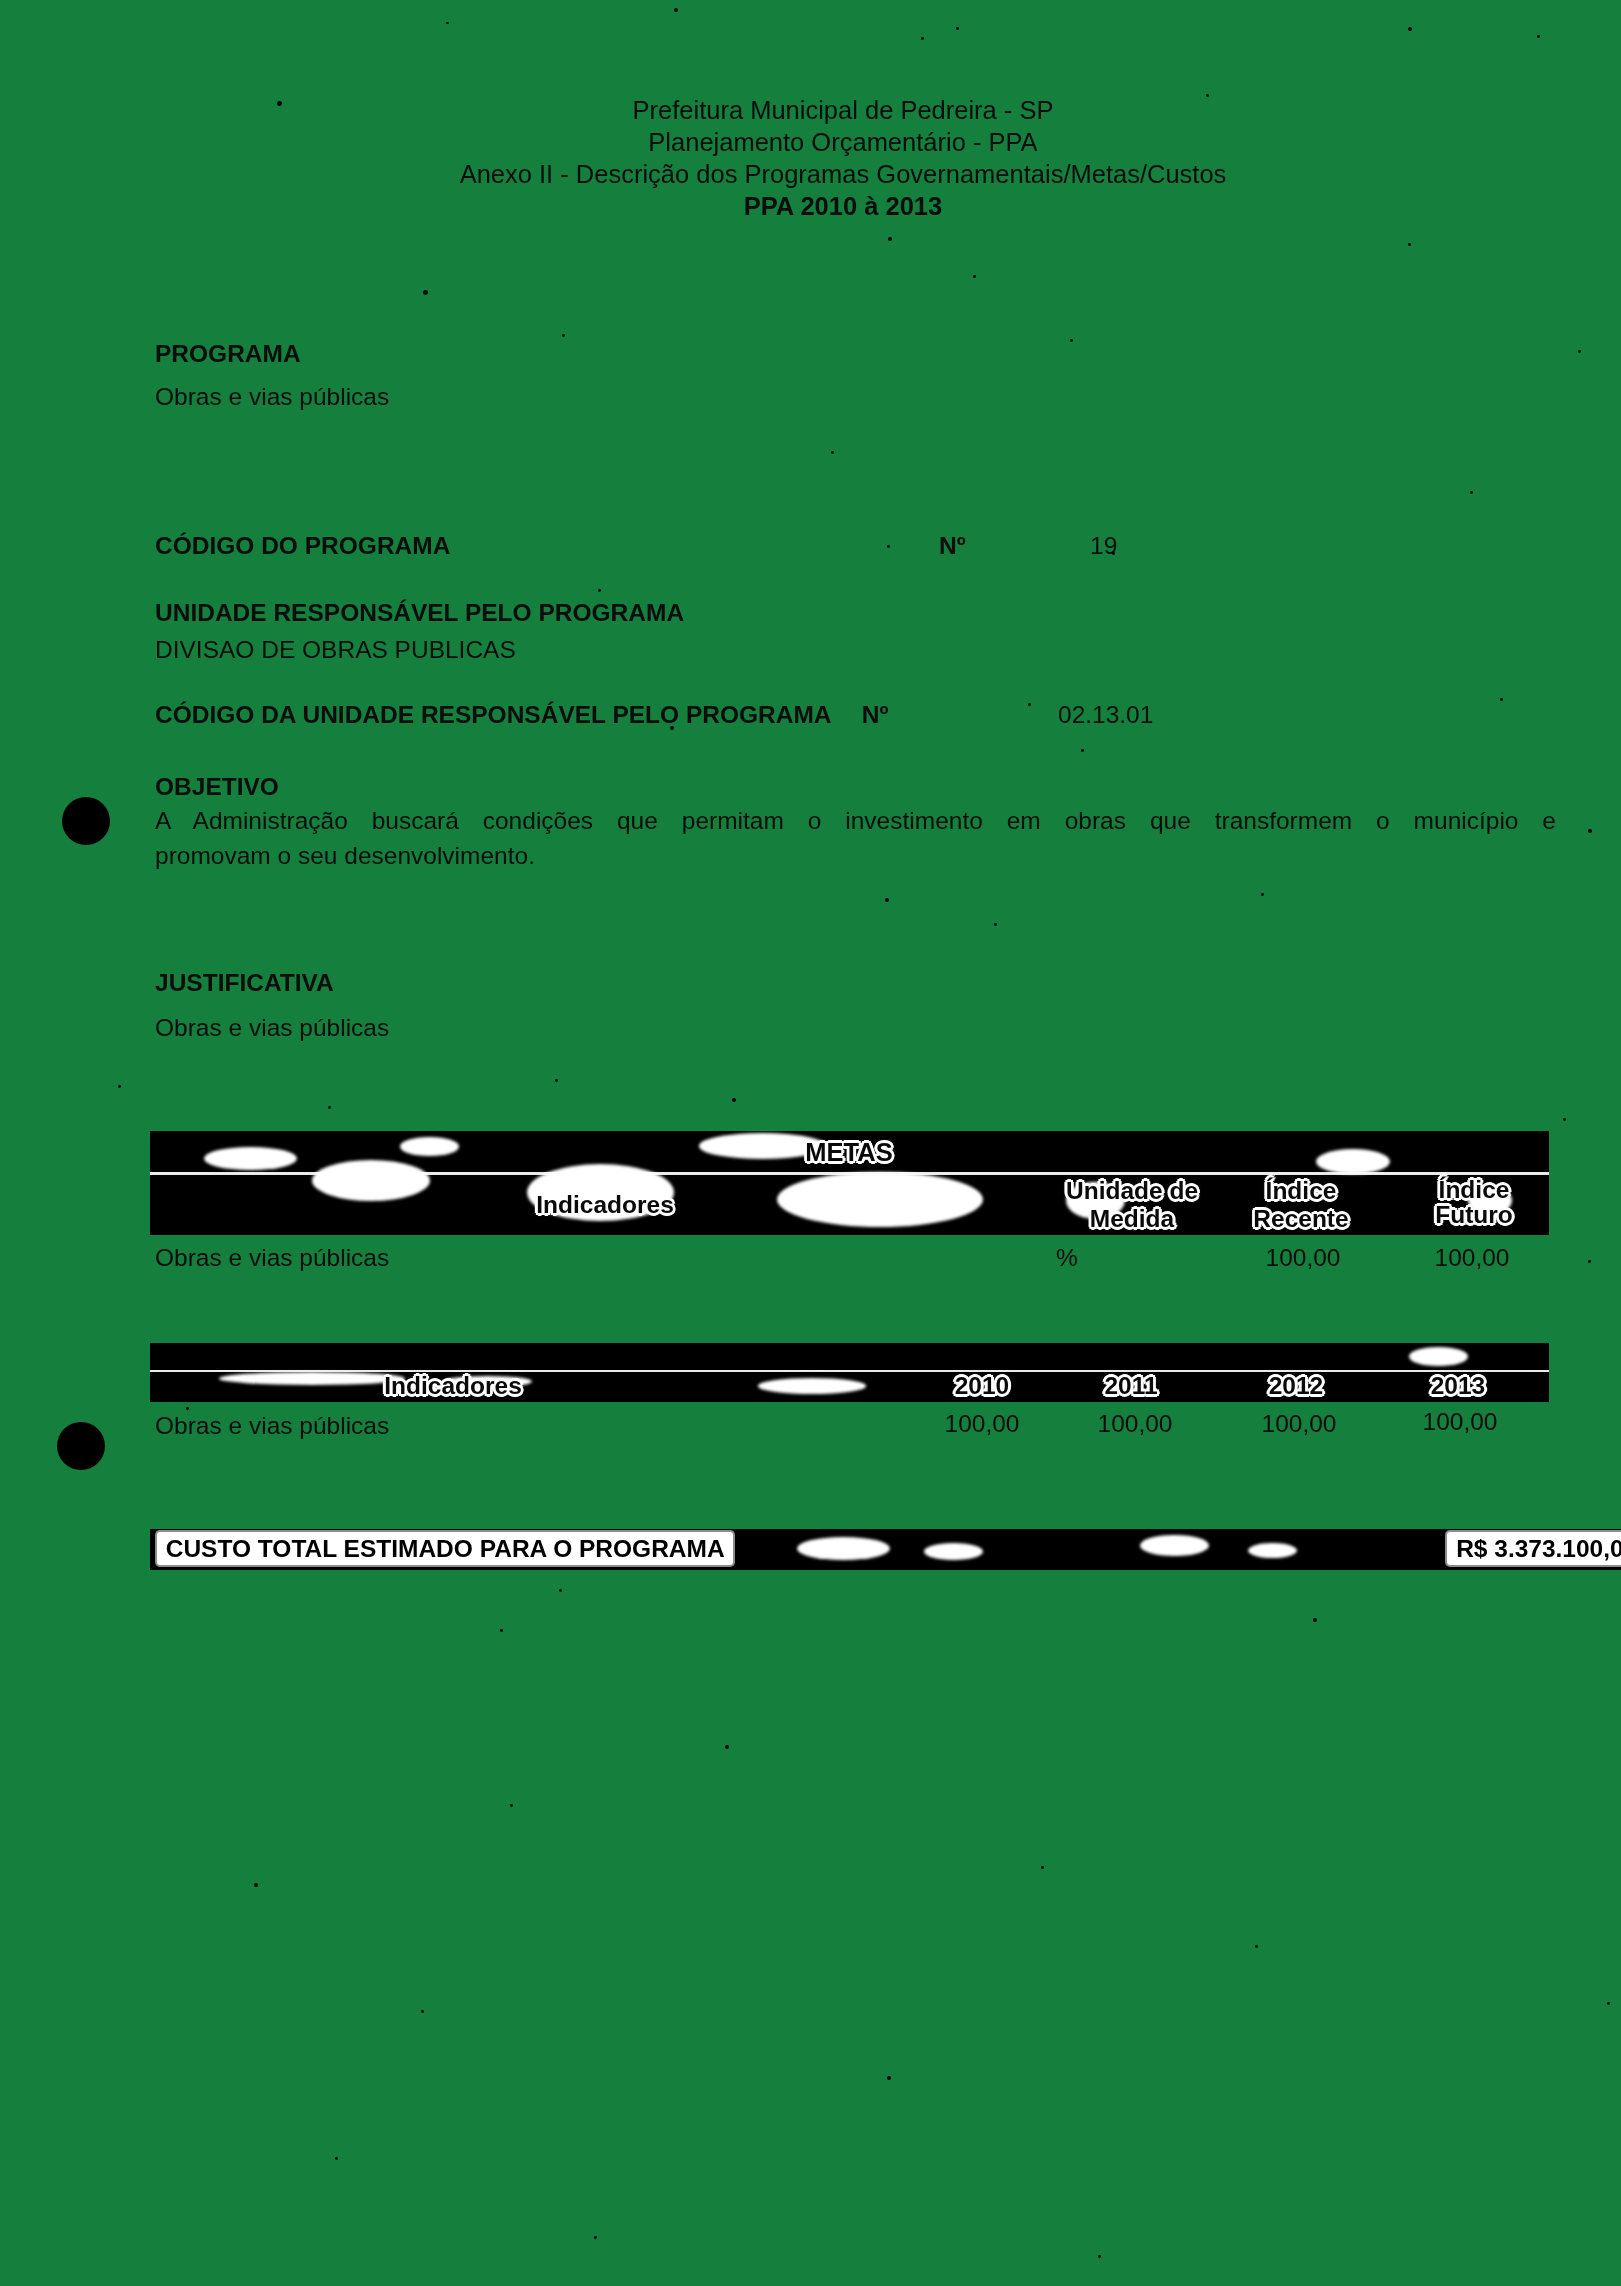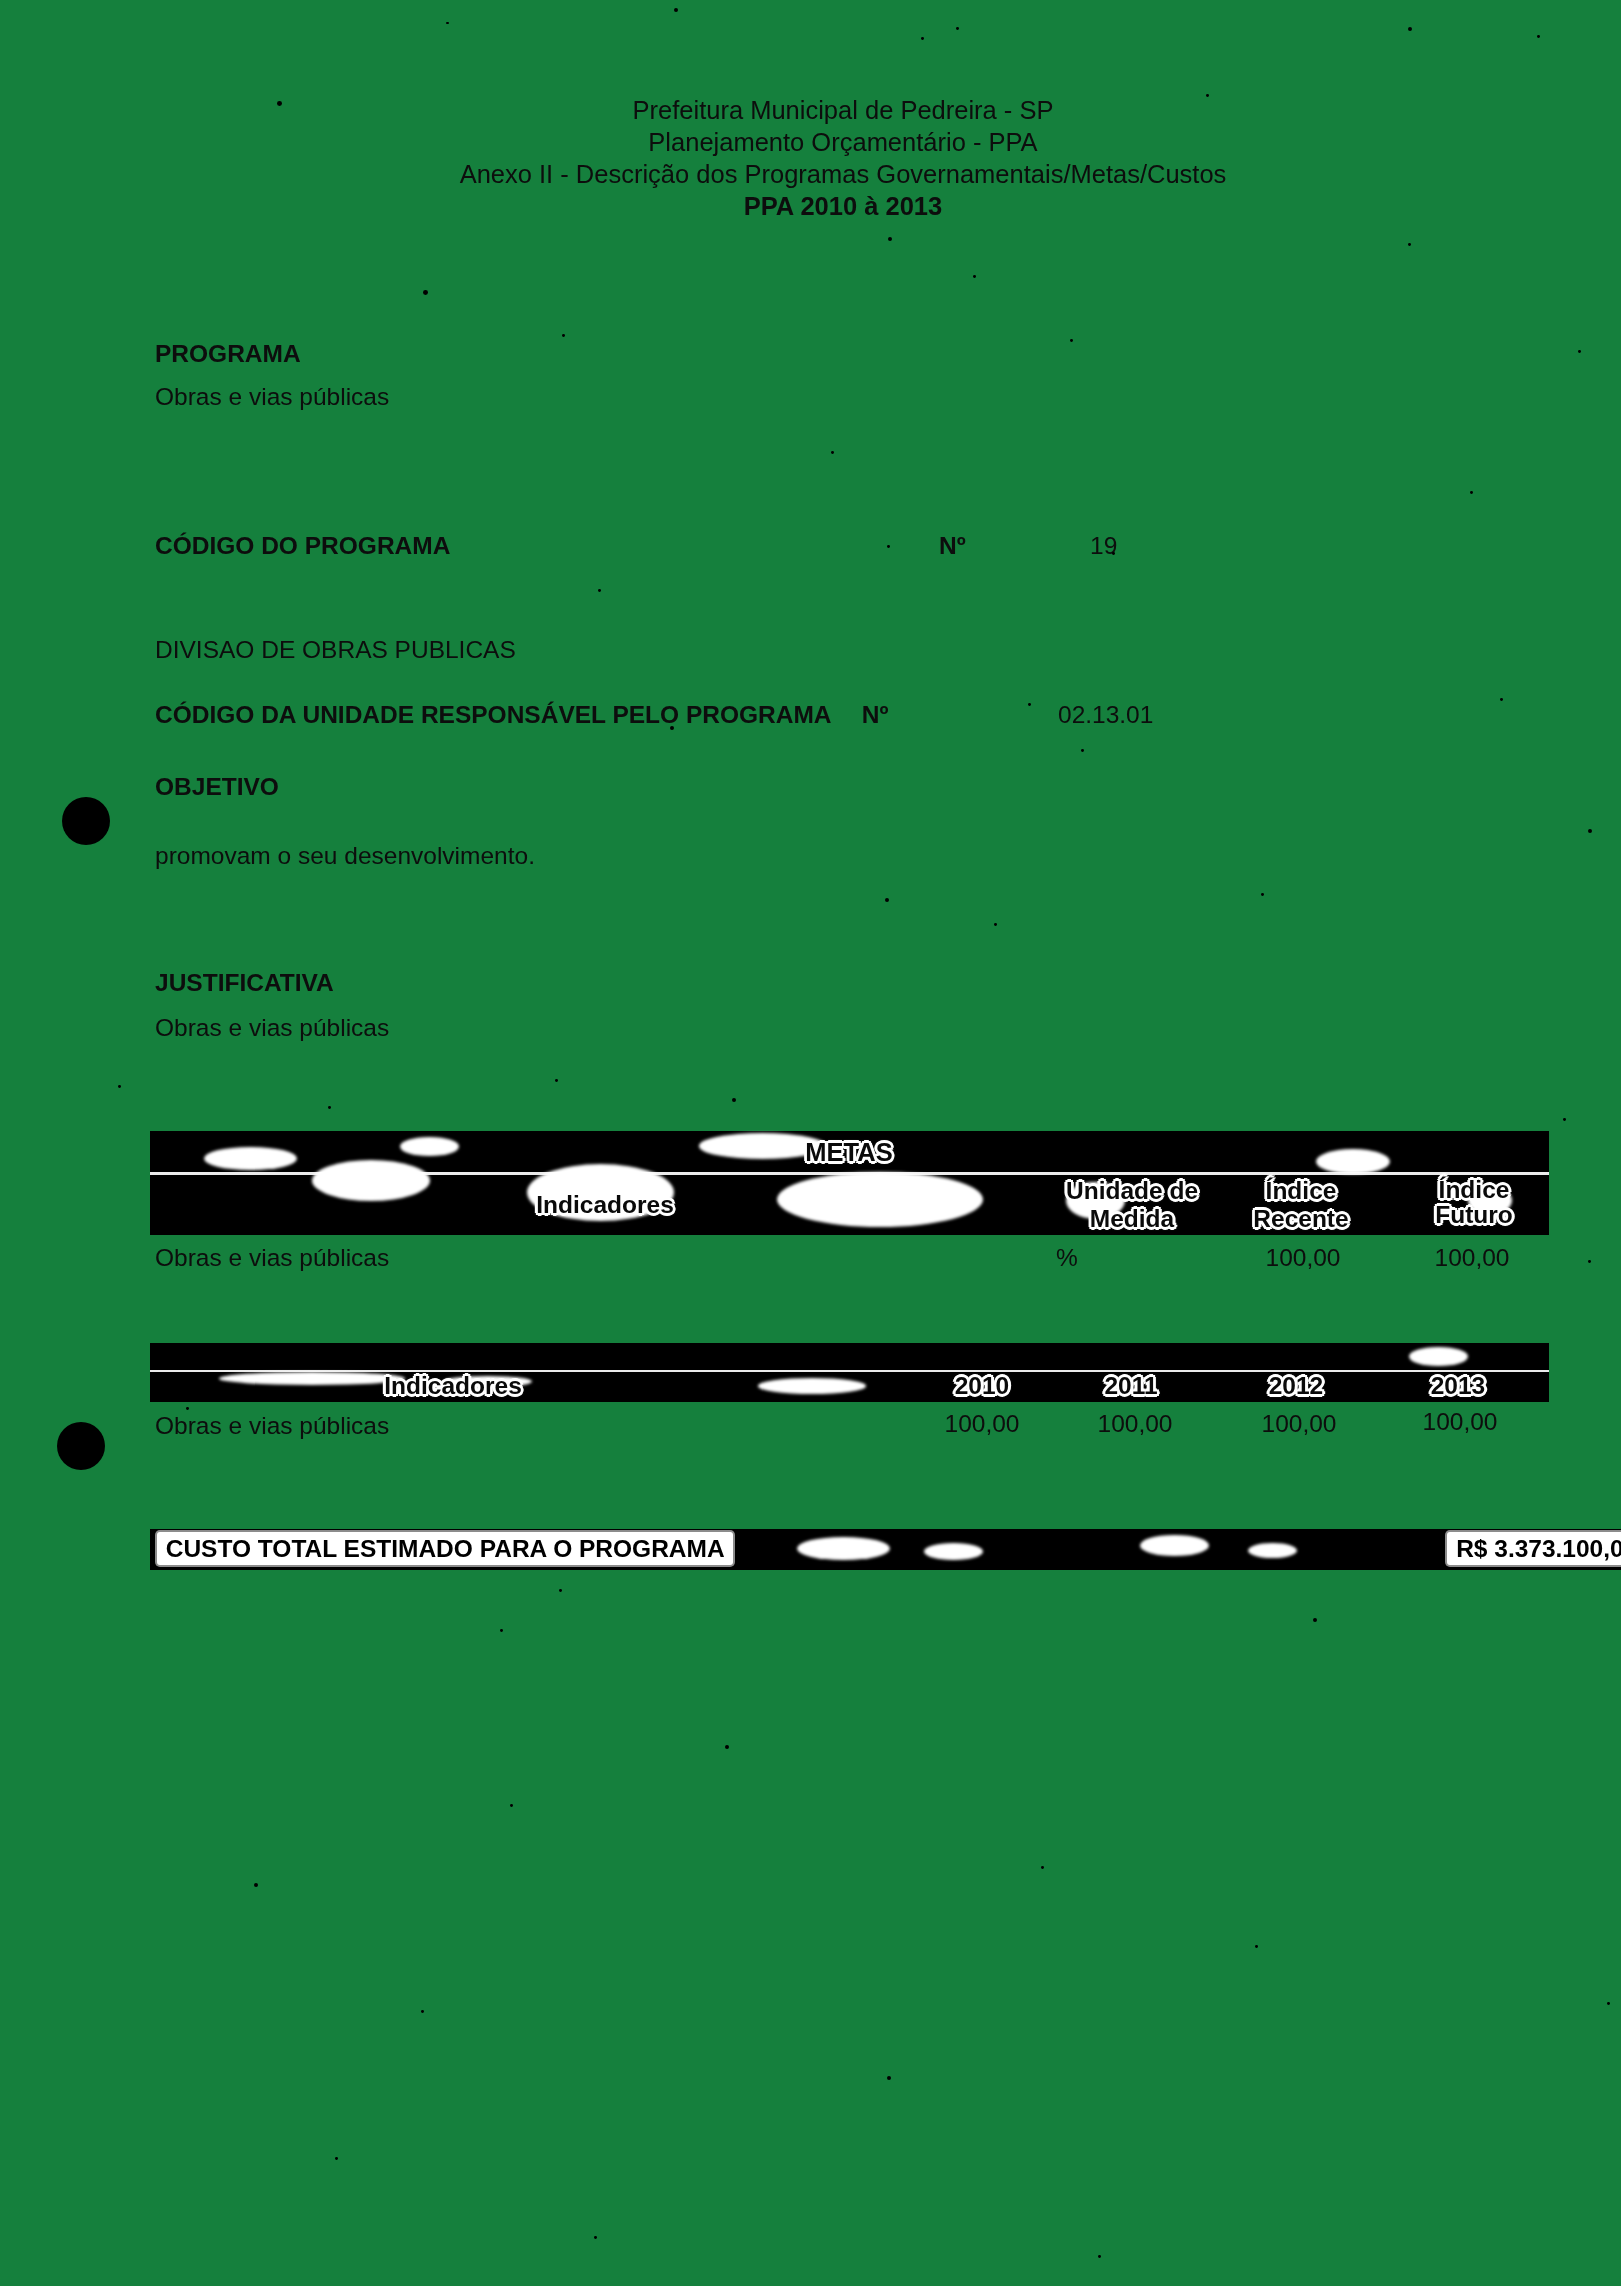--- a/index.html
+++ b/index.html
@@ -56,29 +56,31 @@
     <div class="b">PPA 2010 à 2013</div>
   </div>
 
   <div class="abs t25 b" style="left:155px;top:339px;">PROGRAMA</div>
   <div class="abs t25" style="left:155px;top:382px;">Obras e vias públicas</div>
 
   <div class="abs t25 b" style="left:155px;top:531px;">CÓDIGO DO PROGRAMA</div>
   <div class="abs t25 b" style="left:939px;top:531px;">Nº</div>
   <div class="abs t25" style="left:1090px;top:531px;">19</div>
 
+  <div class="abs t25 b" style="left:155px;top:598px;">UNIDADE RESPONSÁVEL PELO PROGRAMA</div>
   <div class="abs t25" style="left:155px;top:635px;">DIVISAO DE OBRAS PUBLICAS</div>
 
   <div class="abs t25" style="left:155px;top:700px;">
     <span class="b">CÓDIGO DA UNIDADE RESPONSÁVEL PELO PROGRAMA</span>
     <span class="b" style="margin-left:23.5px;">Nº</span>
   </div>
   <div class="abs t25" style="left:1058px;top:700px;">02.13.01</div>
 
   <div class="abs t25 b" style="left:155px;top:772px;">OBJETIVO</div>
+  <div class="abs t25 objetivo-l1" style="left:155px;top:806px;width:1401px;">A Administração buscará condições que permitam o investimento em obras que transformem o município e</div>
   <div class="abs t25" style="left:155px;top:841px;">promovam o seu desenvolvimento.</div>
 
   <div class="abs t25 b" style="left:155px;top:968px;">JUSTIFICATIVA</div>
   <div class="abs t25" style="left:155px;top:1013px;">Obras e vias públicas</div>
 
   <div class="bar" style="left:150px;top:1131px;width:1399px;height:104px;">
     <div class="blob" style="left:54px;top:15.7px;width:93px;height:23.5px;"></div>
     <div class="blob" style="left:162px;top:29px;width:118px;height:41px;"></div>
     <div class="blob" style="left:250px;top:5.9px;width:59px;height:19.6px;"></div>
     <div class="blob" style="left:377px;top:33px;width:147px;height:57px;"></div>

